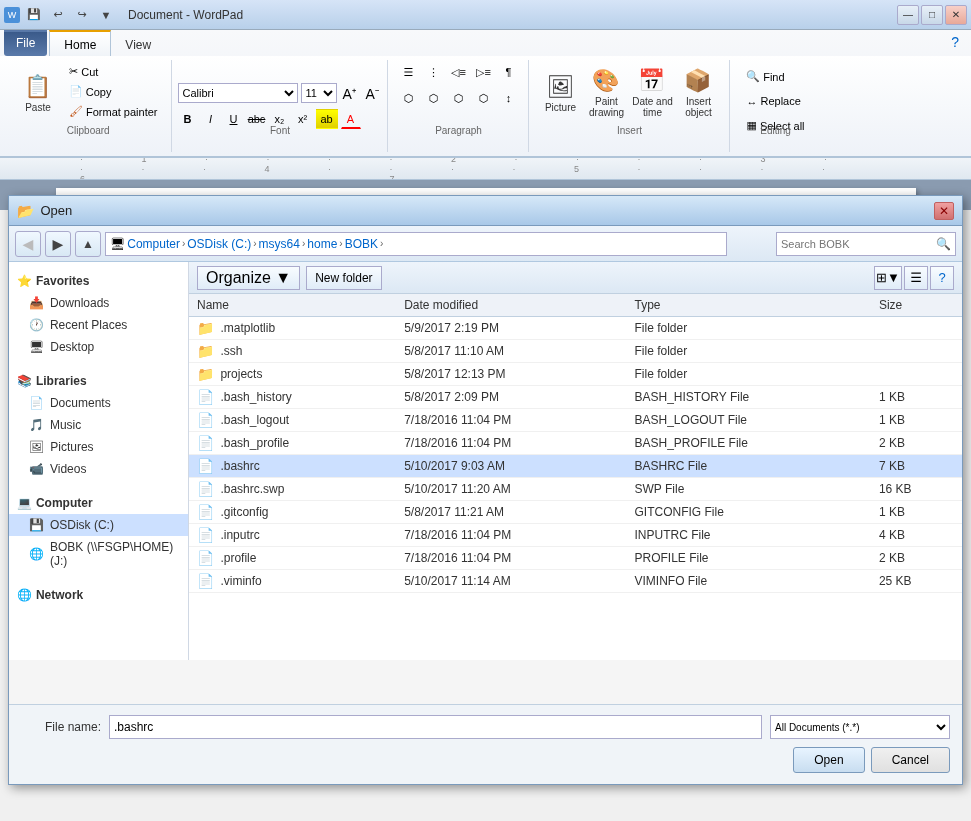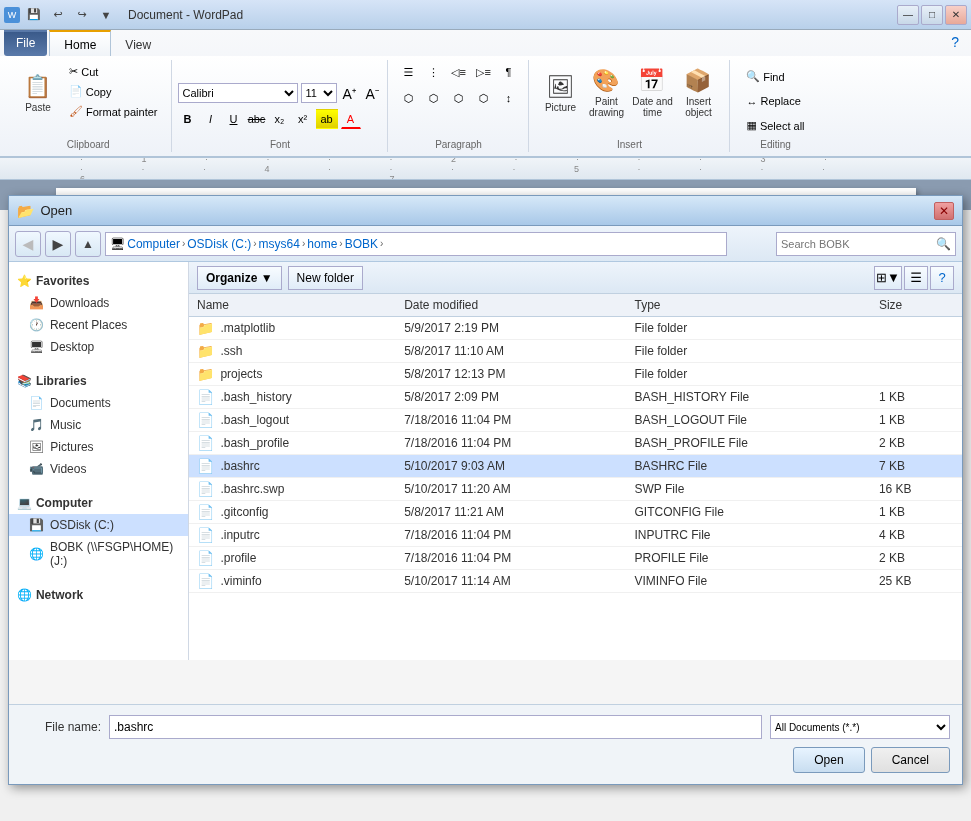--- a/index.html
+++ b/index.html
@@ -21,21 +21,21 @@
     .title-btn.close-btn { background: linear-gradient(to bottom, #f8d0c8, #e8a898); }
     .qat-btn { width: 20px; height: 18px; border: 1px solid transparent; background: transparent; cursor: pointer; display: flex; align-items: center; justify-content: center; font-size: 11px; color: #444; }
 
     
     .ribbon { background: linear-gradient(to bottom, #f8f9fb, #e8edf5); border-bottom: 2px solid #b0c4d8; }
     .ribbon-tabs { display: flex; padding: 0 4px; }
     .ribbon-tab { padding: 6px 14px 0; font-size: 12px; cursor: pointer; color: #333; border-top: 2px solid transparent; }
     .ribbon-tab.active { background: linear-gradient(to bottom, #ffffff, #f0f4f8); border-top: 2px solid #e8a000; border-left: 1px solid #b0c4d8; border-right: 1px solid #b0c4d8; color: #000; padding-bottom: 4px; }
     .ribbon-content { background: linear-gradient(to bottom, #ffffff, #eef2f8); padding: 4px 6px; display: flex; align-items: stretch; gap: 2px; height: 100px; }
     .ribbon-group { display: flex; flex-direction: column; align-items: center; border-right: 1px solid #d0d8e4; padding: 2px 8px; position: relative; }
-    .ribbon-group-label { font-size: 10px; color: #666; position: absolute; bottom: 2px; }
+    .ribbon-group-label { font-size: 10px; color: #666; position: absolute; bottom: 16px; }
     .ribbon-group-content { display: flex; align-items: flex-start; gap: 2px; flex: 1; }
 
     
     .clipboard-group .big-btn {
       display: flex; flex-direction: column; align-items: center; justify-content: center;
       width: 48px; height: 62px; cursor: pointer; border: 1px solid transparent;
       font-size: 10px; color: #333; gap: 2px; border-radius: 2px;
     }
     .clipboard-group .small-btns { display: flex; flex-direction: column; gap: 1px; }
     .clipboard-group .small-btn { display: flex; align-items: center; gap: 3px; padding: 2px 4px; cursor: pointer; border: 1px solid transparent; border-radius: 2px; font-size: 11px; }
@@ -97,21 +97,21 @@
     .sidebar-section-header { display: flex; align-items: center; gap: 4px; padding: 4px 8px; font-size: 12px; font-weight: bold; color: #333; cursor: pointer; }
     .sidebar-item { display: flex; align-items: center; gap: 6px; padding: 4px 8px 4px 20px; font-size: 12px; cursor: pointer; color: #333; }
     .sidebar-item.selected { background: #cce0ff; }
     .sidebar-separator { height: 8px; }
 
     
     .file-list-area { flex: 1; display: flex; flex-direction: column; }
 
     
     .file-list-toolbar { height: 32px; background: linear-gradient(to bottom, #eef4fb, #dce8f4); border-bottom: 1px solid #c0d0e0; display: flex; align-items: center; padding: 0 8px; gap: 6px; }
-    .organize-btn { height: 24px; padding: 4px 8px; border: 1px solid #aac; background: linear-gradient(to bottom, #f8fcff, #e0ecf8); cursor: pointer; font-size: 12px; display: flex; align-items: center; gap: 3px; font-weight: bold; }
+    .organize-btn { height: 24px; padding: 4px 8px; border: 1px solid #aac; background: linear-gradient(to bottom, #f8fcff, #e0ecf8); cursor: pointer; font-size: 16px; display: flex; align-items: center; gap: 3px; }
     .new-folder-btn { height: 24px; padding: 0 8px; border: 1px solid #aac; background: linear-gradient(to bottom, #f8fcff, #e0ecf8); cursor: pointer; font-size: 12px; }
     .view-btn { width: 28px; height: 24px; border: 1px solid #aac; background: linear-gradient(to bottom, #f8fcff, #e0ecf8); cursor: pointer; display: flex; align-items: center; justify-content: center; font-size: 13px; margin-left: auto; }
     .details-btn { width: 24px; height: 24px; border: 1px solid #aac; background: linear-gradient(to bottom, #f8fcff, #e0ecf8); cursor: pointer; display: flex; align-items: center; justify-content: center; font-size: 13px; }
     .help-btn { width: 24px; height: 24px; border: 1px solid #aac; background: linear-gradient(to bottom, #f8fcff, #e0ecf8); cursor: pointer; display: flex; align-items: center; justify-content: center; font-size: 13px; color: #0066cc; }
 
     
     .file-table { flex: 1; overflow-y: auto; background: white; }
     .file-table table { width: 100%; border-collapse: collapse; }
     .file-table th { background: #eef2f8; border-bottom: 1px solid #c0d0e0; padding: 4px 8px; text-align: left; font-size: 12px; font-weight: normal; color: #333; cursor: pointer; white-space: nowrap; }
     .file-table td { padding: 3px 8px; font-size: 12px; color: #333; border-bottom: 1px solid #f0f0f0; white-space: nowrap; }

